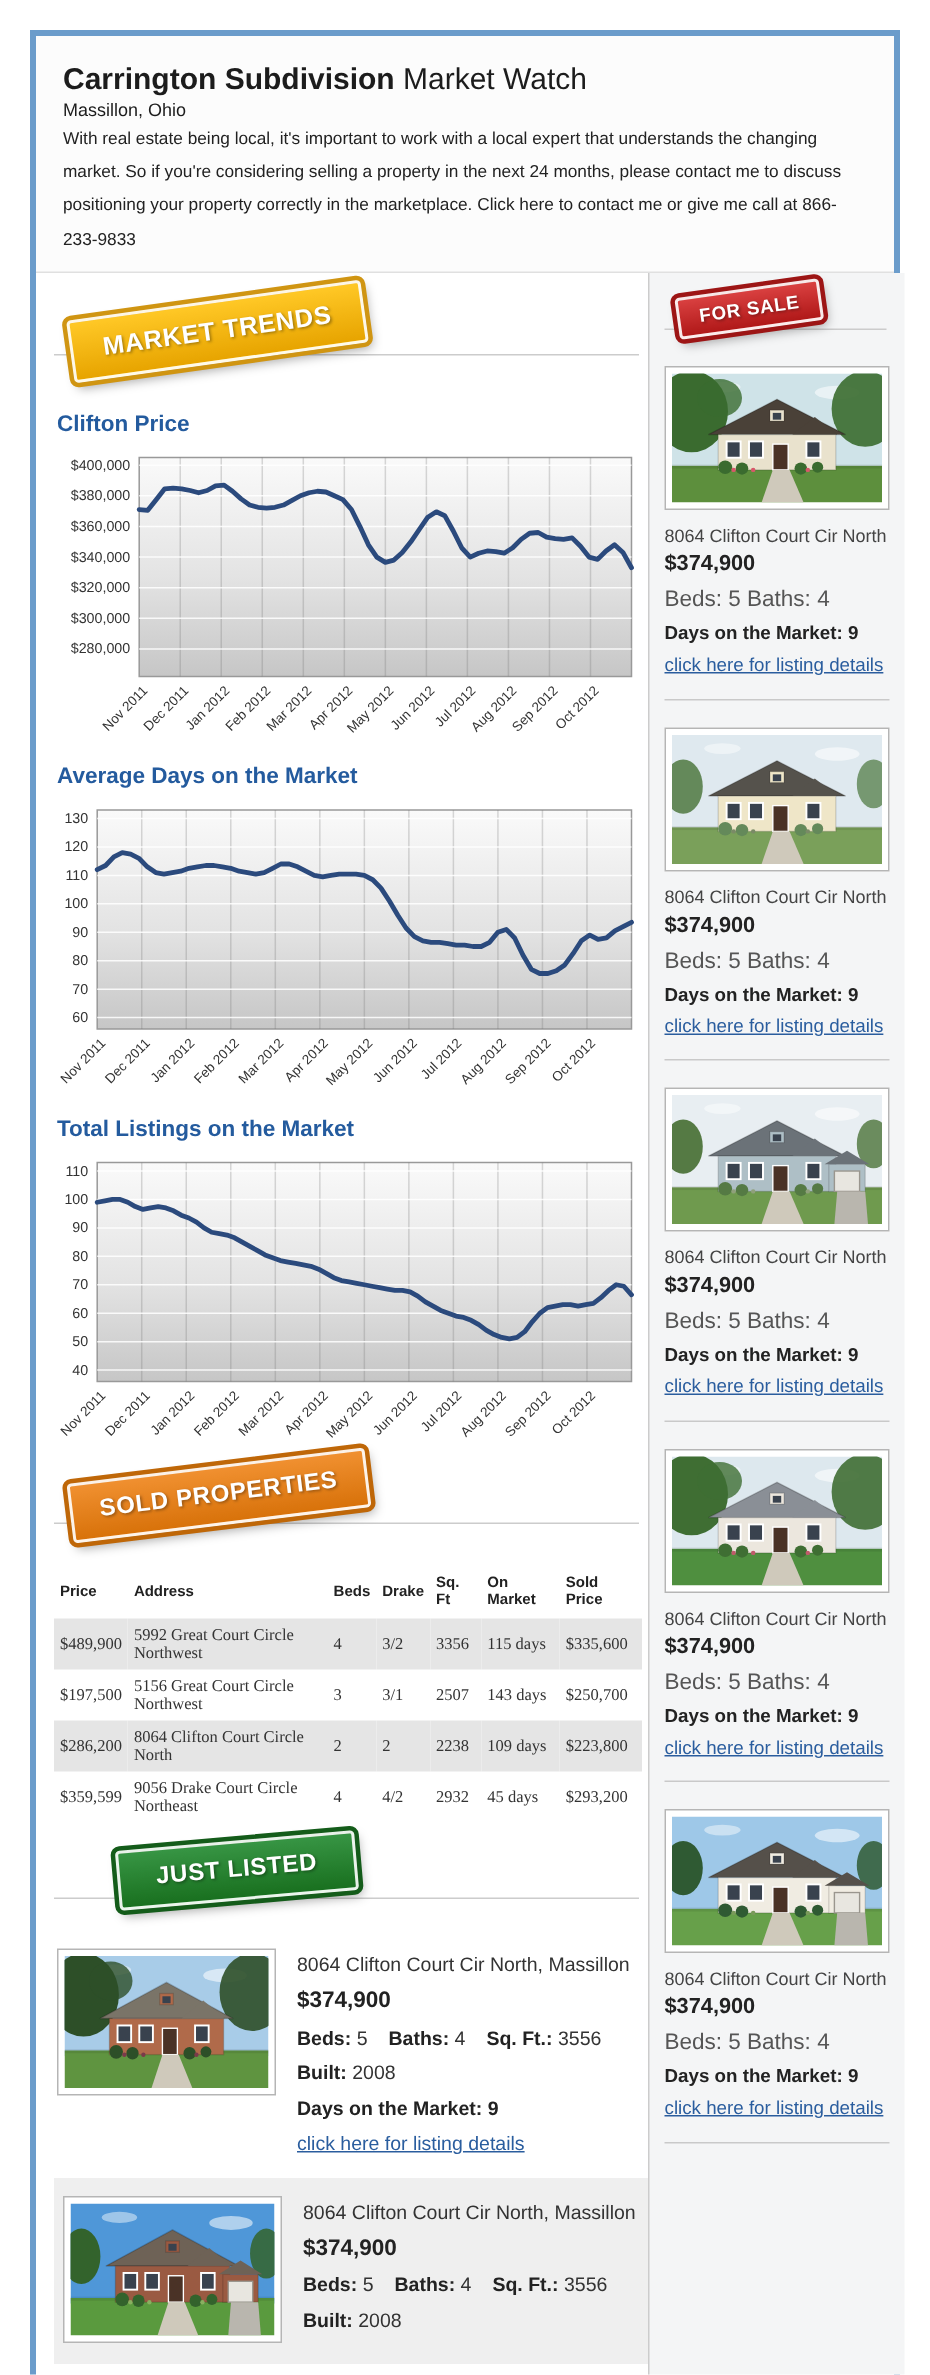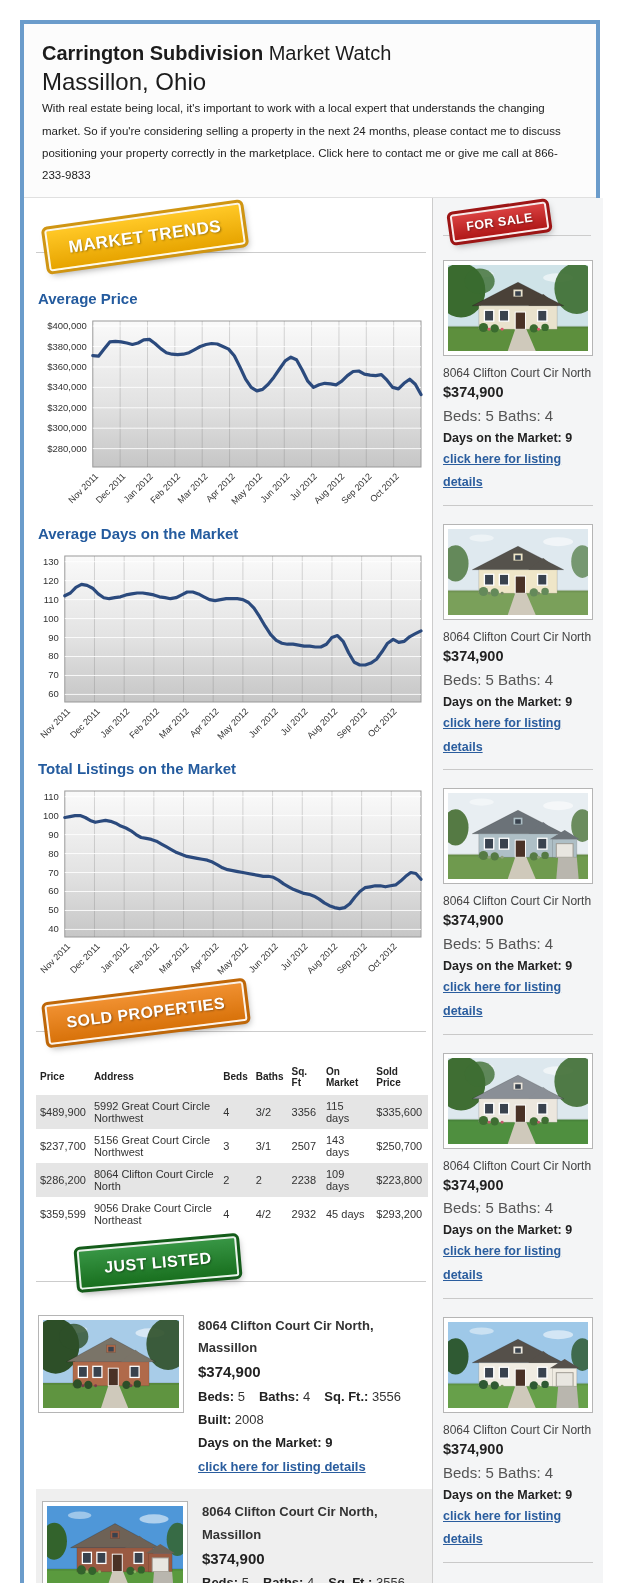--- a/index.html
+++ b/index.html
@@ -10,21 +10,21 @@
   }
   .frame {
     margin:20px; width:580px; min-height:1464px;
     border:4px solid #6b9ccb; background:#ffffff;
     display:flex; flex-direction:column;
   }
   
   .hdr { padding:16px 18px 10px 18px; background:#fcfcfc; }
   .hdr h1 { font-size:20px; font-weight:normal; color:#1c1c1c; line-height:1.3; }
   .hdr h1 b { font-weight:bold; }
-  .hdr .sub { font-size:24px; font-weight:normal; color:#1c1c1c; line-height:1.3; }
+  .hdr .sub { font-size:12px; font-weight:normal; color:#1c1c1c; line-height:1.3; }
   .hdr p { margin-top:0; font-size:11.5px; line-height:1.95; color:#222; }
   
   .cols { display:flex; flex:1; border-top:1px solid #e0e0e0; }
   .main { width:412px; padding:4px 4px 14px 12px; background:#ffffff; }
   .side { flex:1; background:#f4f5f6; border-left:1px solid #cccccc; padding:4px 10px 10px 10px; }
   
   .rib-row { position:relative; height:74px; }
   .rib-row .rule { position:absolute; left:0; right:2px; top:50px; border-top:1px solid #cccccc; }
   .ribbon {
     position:absolute; z-index:2; display:inline-block;
@@ -50,34 +50,34 @@
   .side .rib-row { height:50px; }
   .side .rib-row .rule { top:33px; }
   .card { padding:2px 0 2px 0; }
   .card .photo { width:150px; height:96px; background:#ffffff; border:1px solid #b5b5b5;
                  padding:4px; margin:6px 0 8px 0; }
   .card .photo .ph { width:100%; height:100%; display:block; }
   .card .addr { font-size:12px; color:#444; line-height:1.5; }
   .card .price { font-size:14.5px; font-weight:bold; color:#222; line-height:1.5; }
   .card .bb { font-size:15px; color:#555; line-height:1.6; }
   .card .days { font-size:12.5px; font-weight:bold; color:#222; line-height:1.6; }
-  a.lnk { color:#2a5d9e; font-weight:bold; text-decoration:underline; font-size:12.5px; line-height:1.9; cursor:pointer; }
+  a.lnk { color:#2a5d9e; font-weight:normal; text-decoration:underline; font-size:12.5px; line-height:1.9; cursor:pointer; }
   .side hr.sep { border:none; border-top:1px solid #c9c9c9; margin:10px 0 8px 0; }
   
   table.sold { width:100%; border-collapse:collapse; margin-top:4px; font-size:11px; }
   table.sold th { text-align:left; font-size:10px; color:#222; padding:7px 4px 7px 4px; }
-  table.sold td { padding:5px 4px; color:#333; }
+  table.sold td { padding:5px 4px; color:#333;font-family:Liberation Serif, serif; }
   table.sold tr.shade { background:#e5e5e5; }
   
   .jl-item { display:flex; padding:10px 0 10px 2px; }
   .jl-item.shade { background:#efefef; margin-right:-4px; padding:12px 8px 14px 6px; }
   .jl-photo { width:146px; height:98px; background:#ffffff; border:1px solid #b5b5b5; padding:4px; flex:none; }
   .jl-photo .ph { width:100%; height:100%; display:block; }
   .jl-text { padding-left:14px; font-size:13px; color:#333; }
-  .jl-text .a { line-height:1.7;font-weight:bold; }
+  .jl-text .a { line-height:1.7; }
   .jl-text .p { font-size:15px; font-weight:bold; color:#222; line-height:1.7; }
   .jl-text .s { line-height:1.8; }
   .jl-text .s b { color:#222; }
   .jl-text .d { font-weight:bold; color:#222; line-height:1.8; }
   .jl-text a.lnk { font-size:13px; }
   .gap { display:inline-block; width:14px; }
 </style>
 </head>
 <body>
 
@@ -92,21 +92,21 @@
   <div class="cols">
 
     <div class="main">
 
       <div class="rib-row">
         <div class="rule"></div>
         <div class="ribbon rib-gold">MARKET TRENDS</div>
       </div>
 
       <div class="chart-sec">
-        <h3>Average Price</h3>
+        <h3>Clifton Price</h3>
         <div class="chart-box">
             <svg width="390" height="198" xmlns="http://www.w3.org/2000/svg">
               <defs>
                 <linearGradient id="pg0" x1="0" y1="0" x2="0" y2="1">
                   <stop offset="0" stop-color="#fafafa"></stop>
                   <stop offset="0.55" stop-color="#e3e3e3"></stop>
                   <stop offset="1" stop-color="#c6c6c6"></stop>
                 </linearGradient>
               </defs>
               <rect x="56.8" y="8" width="328.2" height="146" fill="url(#pg0)" stroke="#999" stroke-width="1"></rect>
@@ -268,38 +268,38 @@
         <div class="rule"></div>
         <div class="ribbon rib-orange">SOLD PROPERTIES</div>
       </div>
 
       <table class="sold">
         <thead>
           <tr>
             <th>Price</th>
             <th>Address</th>
             <th>Beds</th>
-            <th>Baths</th>
+            <th>Drake</th>
             <th>Sq. Ft</th>
             <th>On Market</th>
             <th>Sold Price</th>
           </tr>
         </thead>
         <tbody>
           <tr class="shade">
             <td>$489,900</td>
             <td>5992 Great Court Circle Northwest</td>
             <td>4</td>
             <td>3/2</td>
             <td>3356</td>
             <td>115 days</td>
             <td>$335,600</td>
           </tr>
           <tr>
-            <td>$237,700</td>
+            <td>$197,500</td>
             <td>5156 Great Court Circle Northwest</td>
             <td>3</td>
             <td>3/1</td>
             <td>2507</td>
             <td>143 days</td>
             <td>$250,700</td>
           </tr>
           <tr class="shade">
             <td>$286,200</td>
             <td>8064 Clifton Court Circle North</td>

